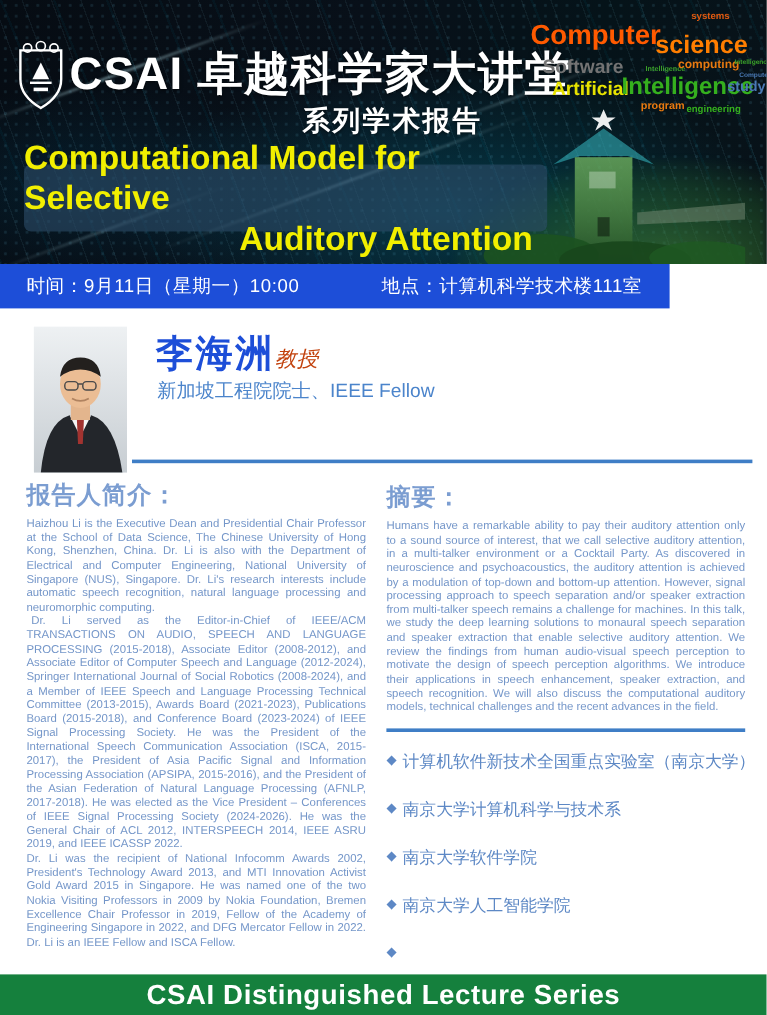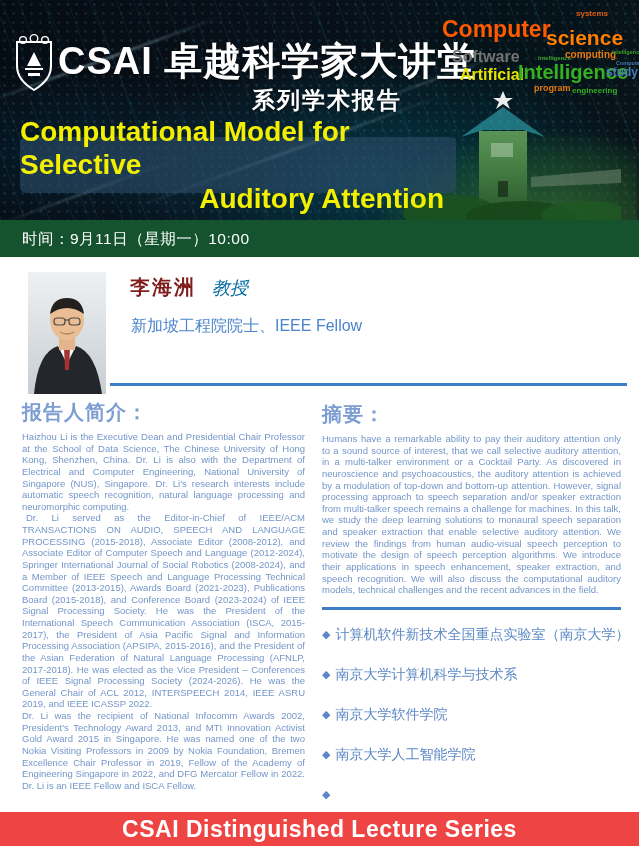--- a/index.html
+++ b/index.html
@@ -56,48 +56,48 @@
   .wc-computing    { left:133px; top:44px; font-size:10px; color:#e87a10; font-weight:normal; }
   .wc-intel-sm2    { left:180px; top:44px; font-size:5.5px; color:#3aa02a; font-weight:normal; }
   .wc-computer-sm  { left:184px; top:55px; font-size:5.5px; color:#4a7ab5; font-weight:normal; }
   .wc-artificial   { left:28px;  top:61px; font-size:16px; color:#e6e200; }
   .wc-intelligence { left:86px;  top:56px; font-size:20px; color:#35b01e; }
   .wc-study        { left:174px; top:60px; font-size:12px; color:#4a7ab5; font-weight:normal; }
   .wc-program      { left:102px; top:78px; font-size:9px;  color:#e87a10; font-weight:normal; }
   .wc-engineering  { left:140px; top:81px; font-size:8px;  color:#35b01e; }
 
   
-  .info-bar { position:absolute; left:0; top:220px; width:639px; height:37px; background:#14532d; }
+  .info-bar { position:absolute; left:0; top:220px; width:558px; height:37px; background:#1d4ed8; }
   .info-bar span { position:absolute; top:50%; transform:translateY(-50%); color:#ffffff; font-size:15.5px; letter-spacing:.5px; white-space:nowrap; }
   .info-time { left:22px; }
   .info-location { left:318px; }
 
   
   .photo { position:absolute; left:28px; top:272px; width:78px; height:122px; overflow:hidden; }
   .speaker-name-row { position:absolute; left:130px; top:274px; display:flex; align-items:baseline; }
-  .speaker-name { color:#7f1d1d; font-weight:bold; font-size:20px; letter-spacing:2px; }
-  .speaker-title { color:#0369a1; font-size:18px; margin-left:16px; font-family:"Liberation Serif","DejaVu Serif",serif; font-style:italic; }
+  .speaker-name { color:#1d4ed8; font-weight:bold; font-size:31px; letter-spacing:2px; }
+  .speaker-title { color:#c2410c; font-size:18px; font-family:"Liberation Serif","DejaVu Serif",serif; font-style:italic; }
   .speaker-honors { position:absolute; left:131px; top:316px; color:#4b84cb; font-size:16px; }
   .speaker-affiliation { position:absolute; left:131px; top:361px; color:#9fa6ad; font-size:13.5px; }
   .speaker-rule { position:absolute; left:110px; top:383px; width:517px; height:3px; background:#3f7ec6; }
 
   
   .bio-col { position:absolute; left:22px; top:399px; width:283px; }
   .abstract-col { position:absolute; left:322px; top:401px; width:299px; }
   .col-heading { color:#7b9dd1; font-size:20px; font-weight:bold; letter-spacing:1px; margin-bottom:5px; }
   .body-text p { color:#7496c9; font-size:9.5px; line-height:1.225; text-align:justify; margin:0; }
   .bio-col .body-text p.indent { text-indent:4px; }
   .abstract-rule { width:299px; height:3px; background:#3f7ec6; margin-top:11px; }
 
   .hosts { list-style:none; margin-top:15px; }
   .hosts li { display:flex; align-items:center; color:#5d88c5; font-size:14px; line-height:18px; margin-bottom:22px; white-space:nowrap; }
   .hosts .bullet { font-size:11px; margin-right:5px; color:#5d88c5; }
 
   
-  .footer { position:absolute; left:0; bottom:0; width:639px; height:34px; background:#ef4444;
+  .footer { position:absolute; left:0; bottom:0; width:639px; height:34px; background:#15803d;
     display:flex; align-items:center; justify-content:center; z-index:5; }
   .footer div { color:#ffffff; font-weight:bold; font-size:23px; letter-spacing:.5px; }
 </style>
 </head>
 <body>
 
 <div class="poster">
 
   <div class="header">
     <div class="hdr-base"></div>
@@ -157,20 +157,21 @@
     </div>
 
     <div class="lecture-title-box">
       <div>Computational Model for Selective</div>
       <div>Auditory Attention</div>
     </div>
   </div>
 
   <div class="info-bar">
     <span class="info-time">时间：9月11日（星期一）10:00</span>
+    <span class="info-location">地点：计算机科学技术楼111室</span>
   </div>
 
   <div class="photo">
     <svg width="78" height="122" viewBox="0 0 78 122">
       <rect width="78" height="122" fill="#e3e7ea"></rect>
       <rect width="78" height="122" fill="url(#bgfade)"></rect>
       <defs>
         <linearGradient id="bgfade" x1="0" y1="0" x2="0" y2="1">
           <stop offset="0" stop-color="#eef1f3"></stop>
             <stop offset="1" stop-color="#c7cdd2"></stop>

